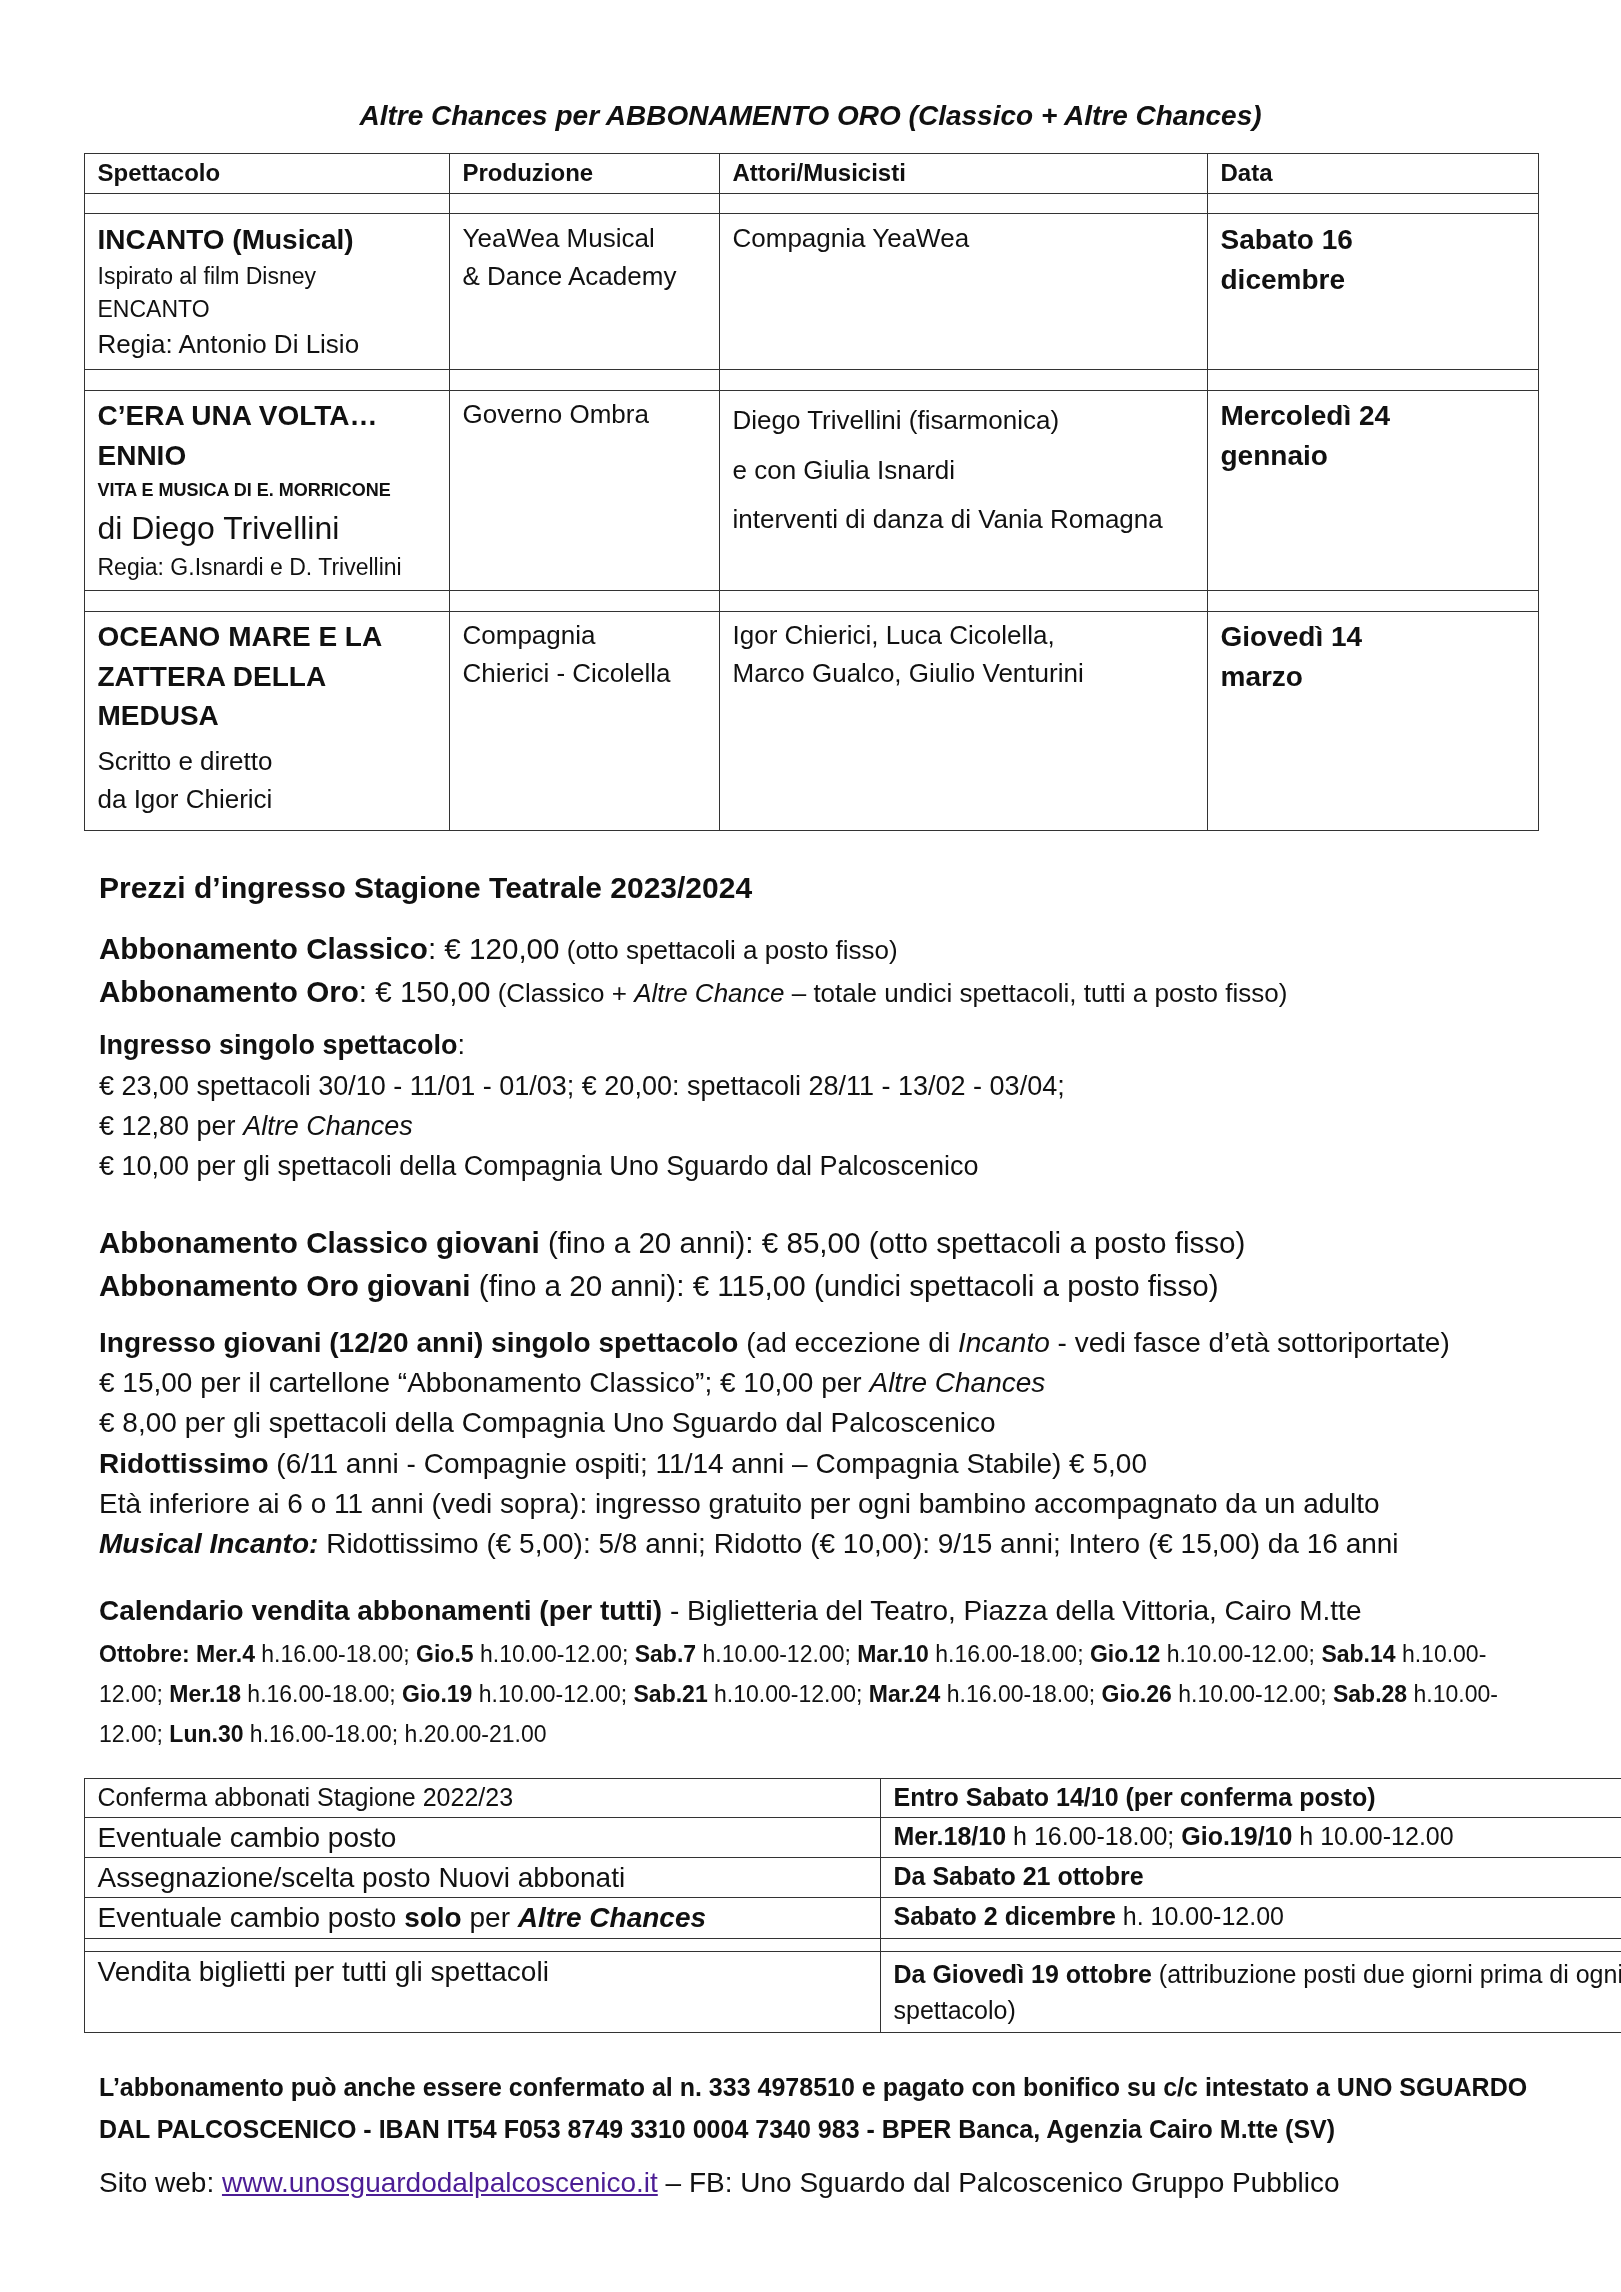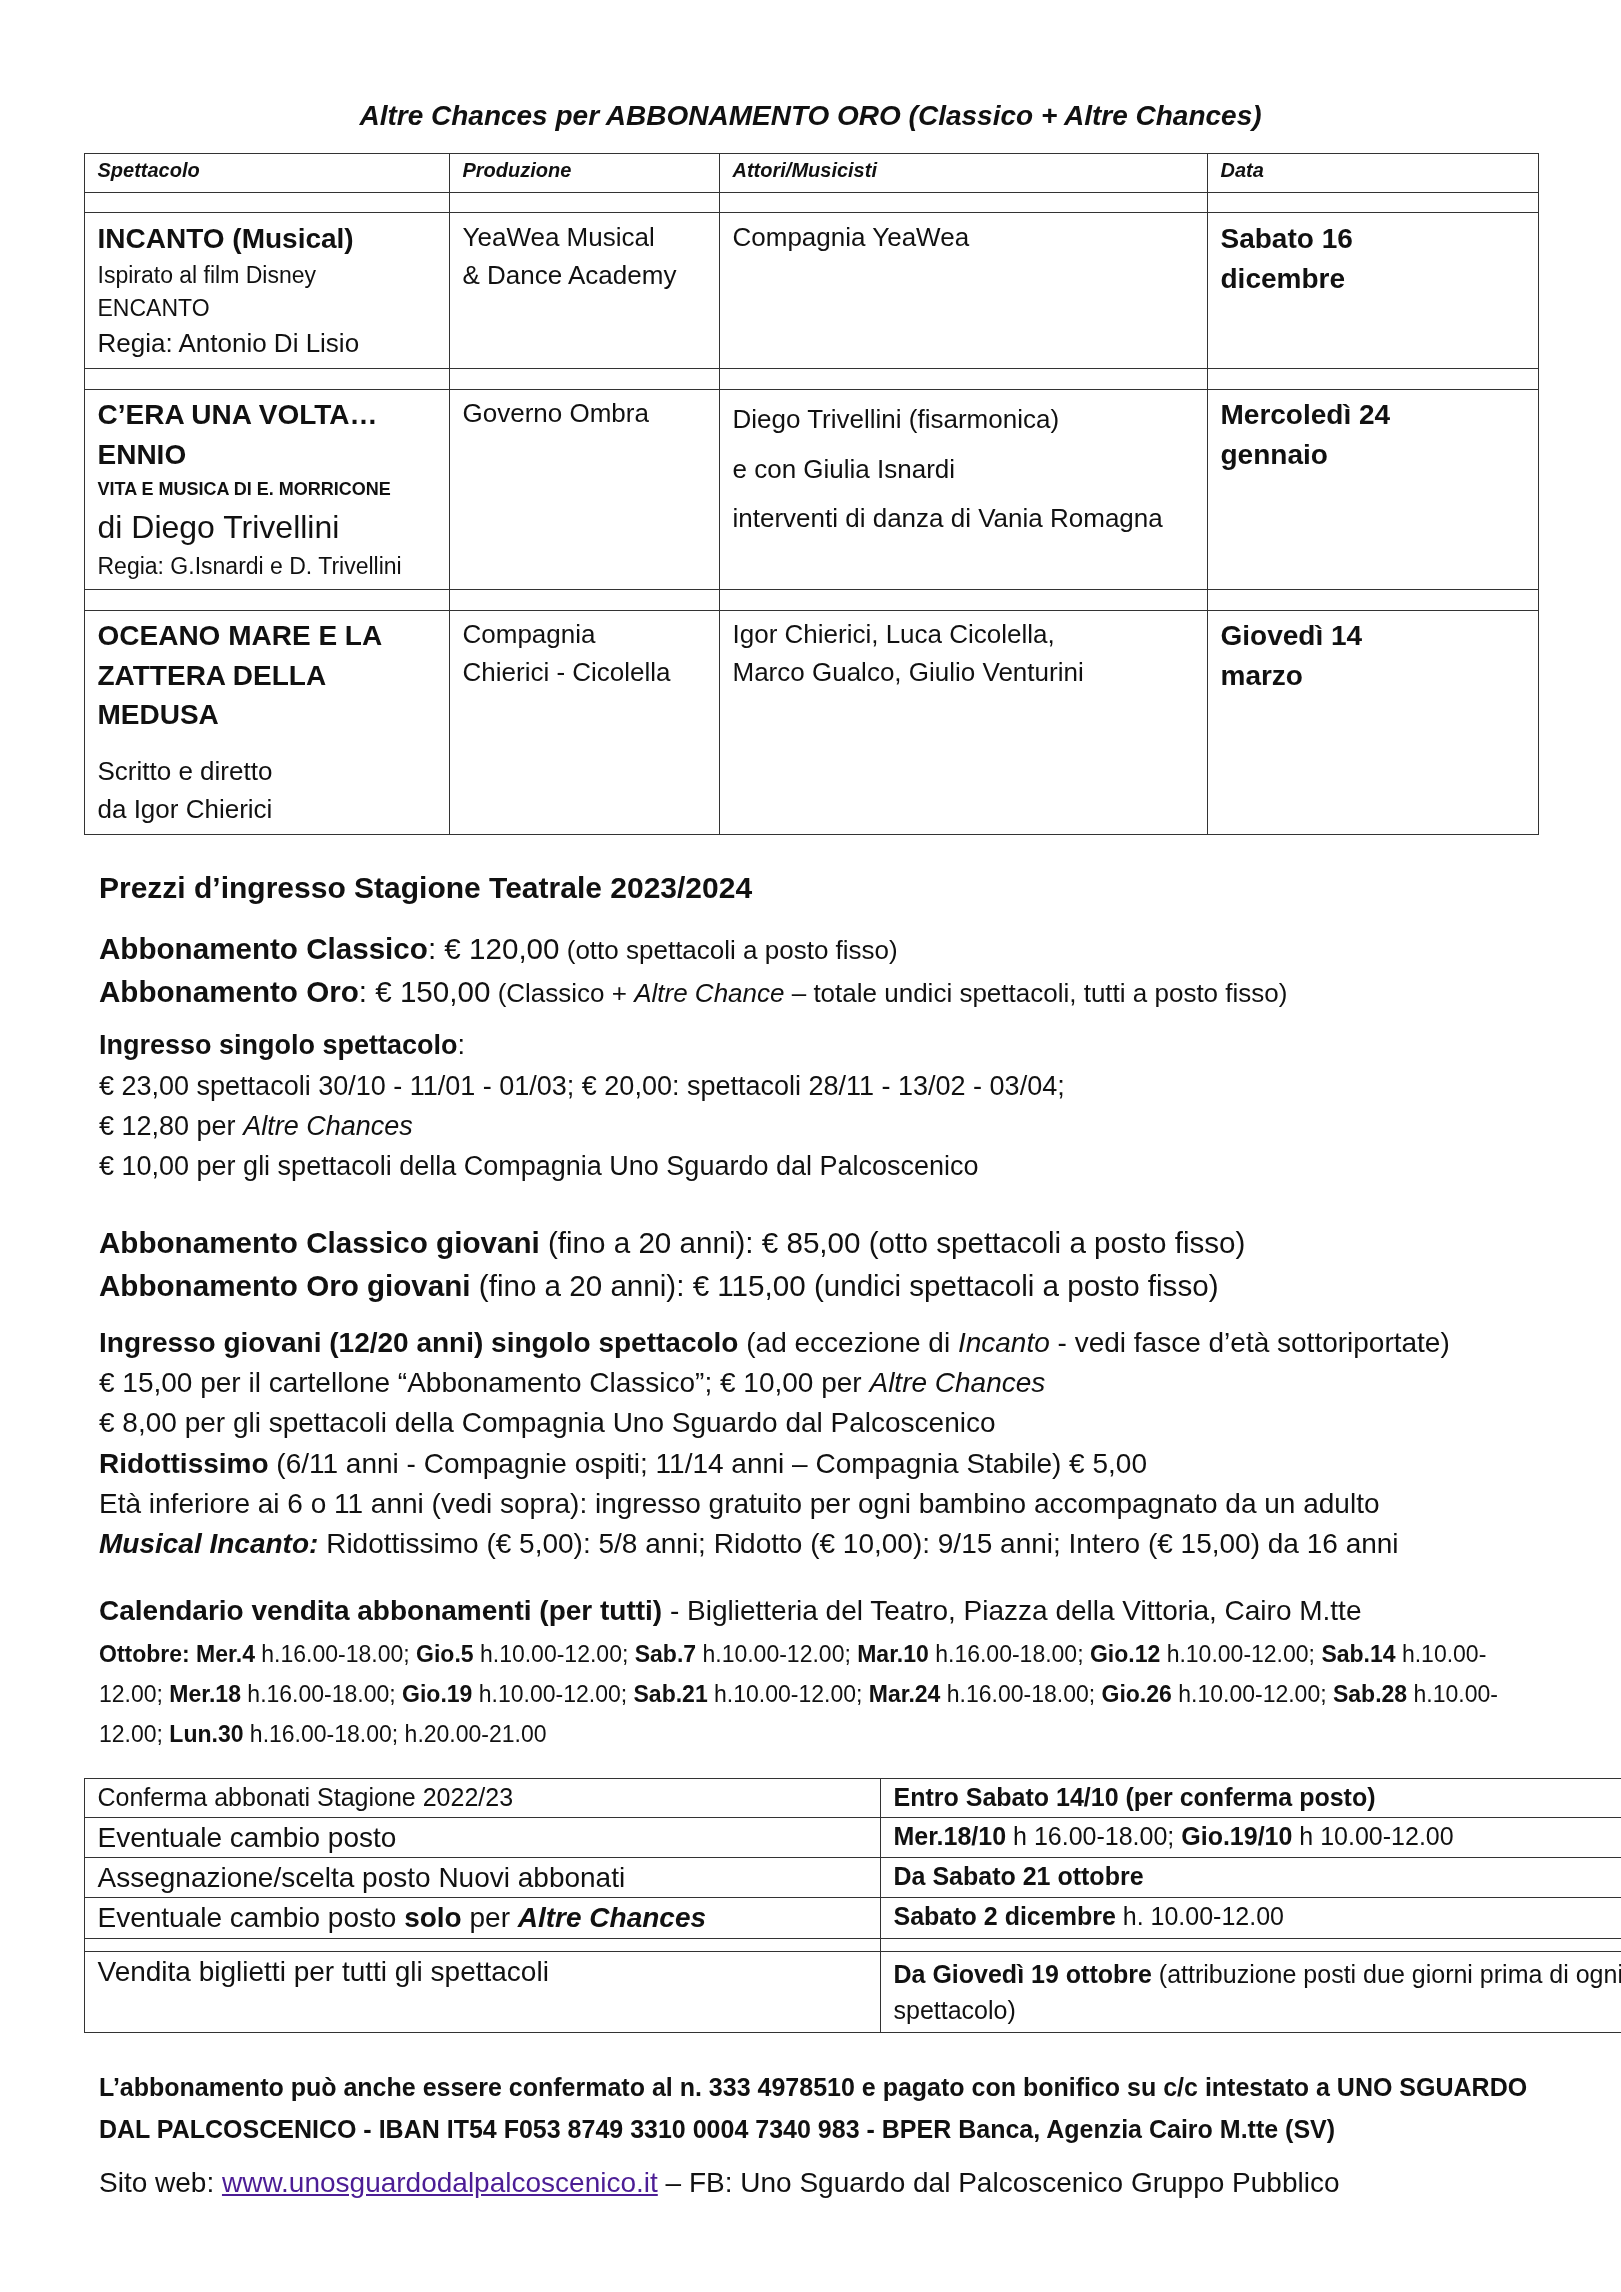--- a/index.html
+++ b/index.html
@@ -3,21 +3,21 @@
 <meta charset="utf-8">
 <style>
   html, body { margin:0; padding:0; background:#ffffff; }
   body { width:1621px; height:2293px; position:relative; overflow:hidden;
          font-family:"Liberation Sans", "DejaVu Sans", sans-serif; color:#111; }
   .abs { position:absolute; }
   .title { left:0; width:1621px; top:100px; text-align:center; font-size:28px; font-style:italic; font-weight:bold; }
   table { border-collapse:collapse; position:absolute; }
   .shows { left:84px; top:153px; width:1455px; table-layout:fixed; }
   .shows td, .shows th { border:1.8px solid #333; vertical-align:top; padding:5.4px 12.5px; text-align:left; }
-  .shows th { font-size:20px; font-weight:bold; height:27px;font-style:italic; }
+  .shows th { font-size:24px; font-weight:bold; height:27px; }
   .shows .sp td { height:19.7px; padding:0; }
   .big { font-size:28px; font-weight:bold; line-height:1.42; }
   .sm { font-size:23px; line-height:1.45; }
   .tiny { font-size:18px; font-weight:bold; line-height:1.6; }
   .cell-txt { font-size:26px; line-height:1.45; }
   .blk { position:absolute; left:99px; width:1451px; }
   .h2 { font-size:30px; font-weight:bold; }
   .l32 { font-size:29.6px; line-height:43px; }
   .l29 { font-size:27px; line-height:40px; }
   .l30 { font-size:28px; line-height:41px; }
@@ -106,21 +106,21 @@
         <td></td>
         <td></td>
         <td></td>
         <td></td>
       </tr>
   <tr style="height:219px">
     <td>
       <div class="big">OCEANO MARE E LA</div>
       <div class="big">ZATTERA DELLA</div>
       <div class="big">MEDUSA</div>
-      <div class="cell-txt" style="margin-top:18px">Scritto e diretto</div>
+      <div class="cell-txt" style="margin-top:7px">Scritto e diretto</div>
       <div class="cell-txt">da Igor Chierici</div>
     </td>
     <td>
       <div class="cell-txt">Compagnia</div>
       <div class="cell-txt">Chierici - Cicolella</div>
     </td>
     <td>
       <div class="cell-txt">Igor Chierici, Luca Cicolella,</div>
       <div class="cell-txt">Marco Gualco, Giulio Venturini</div>
     </td>

